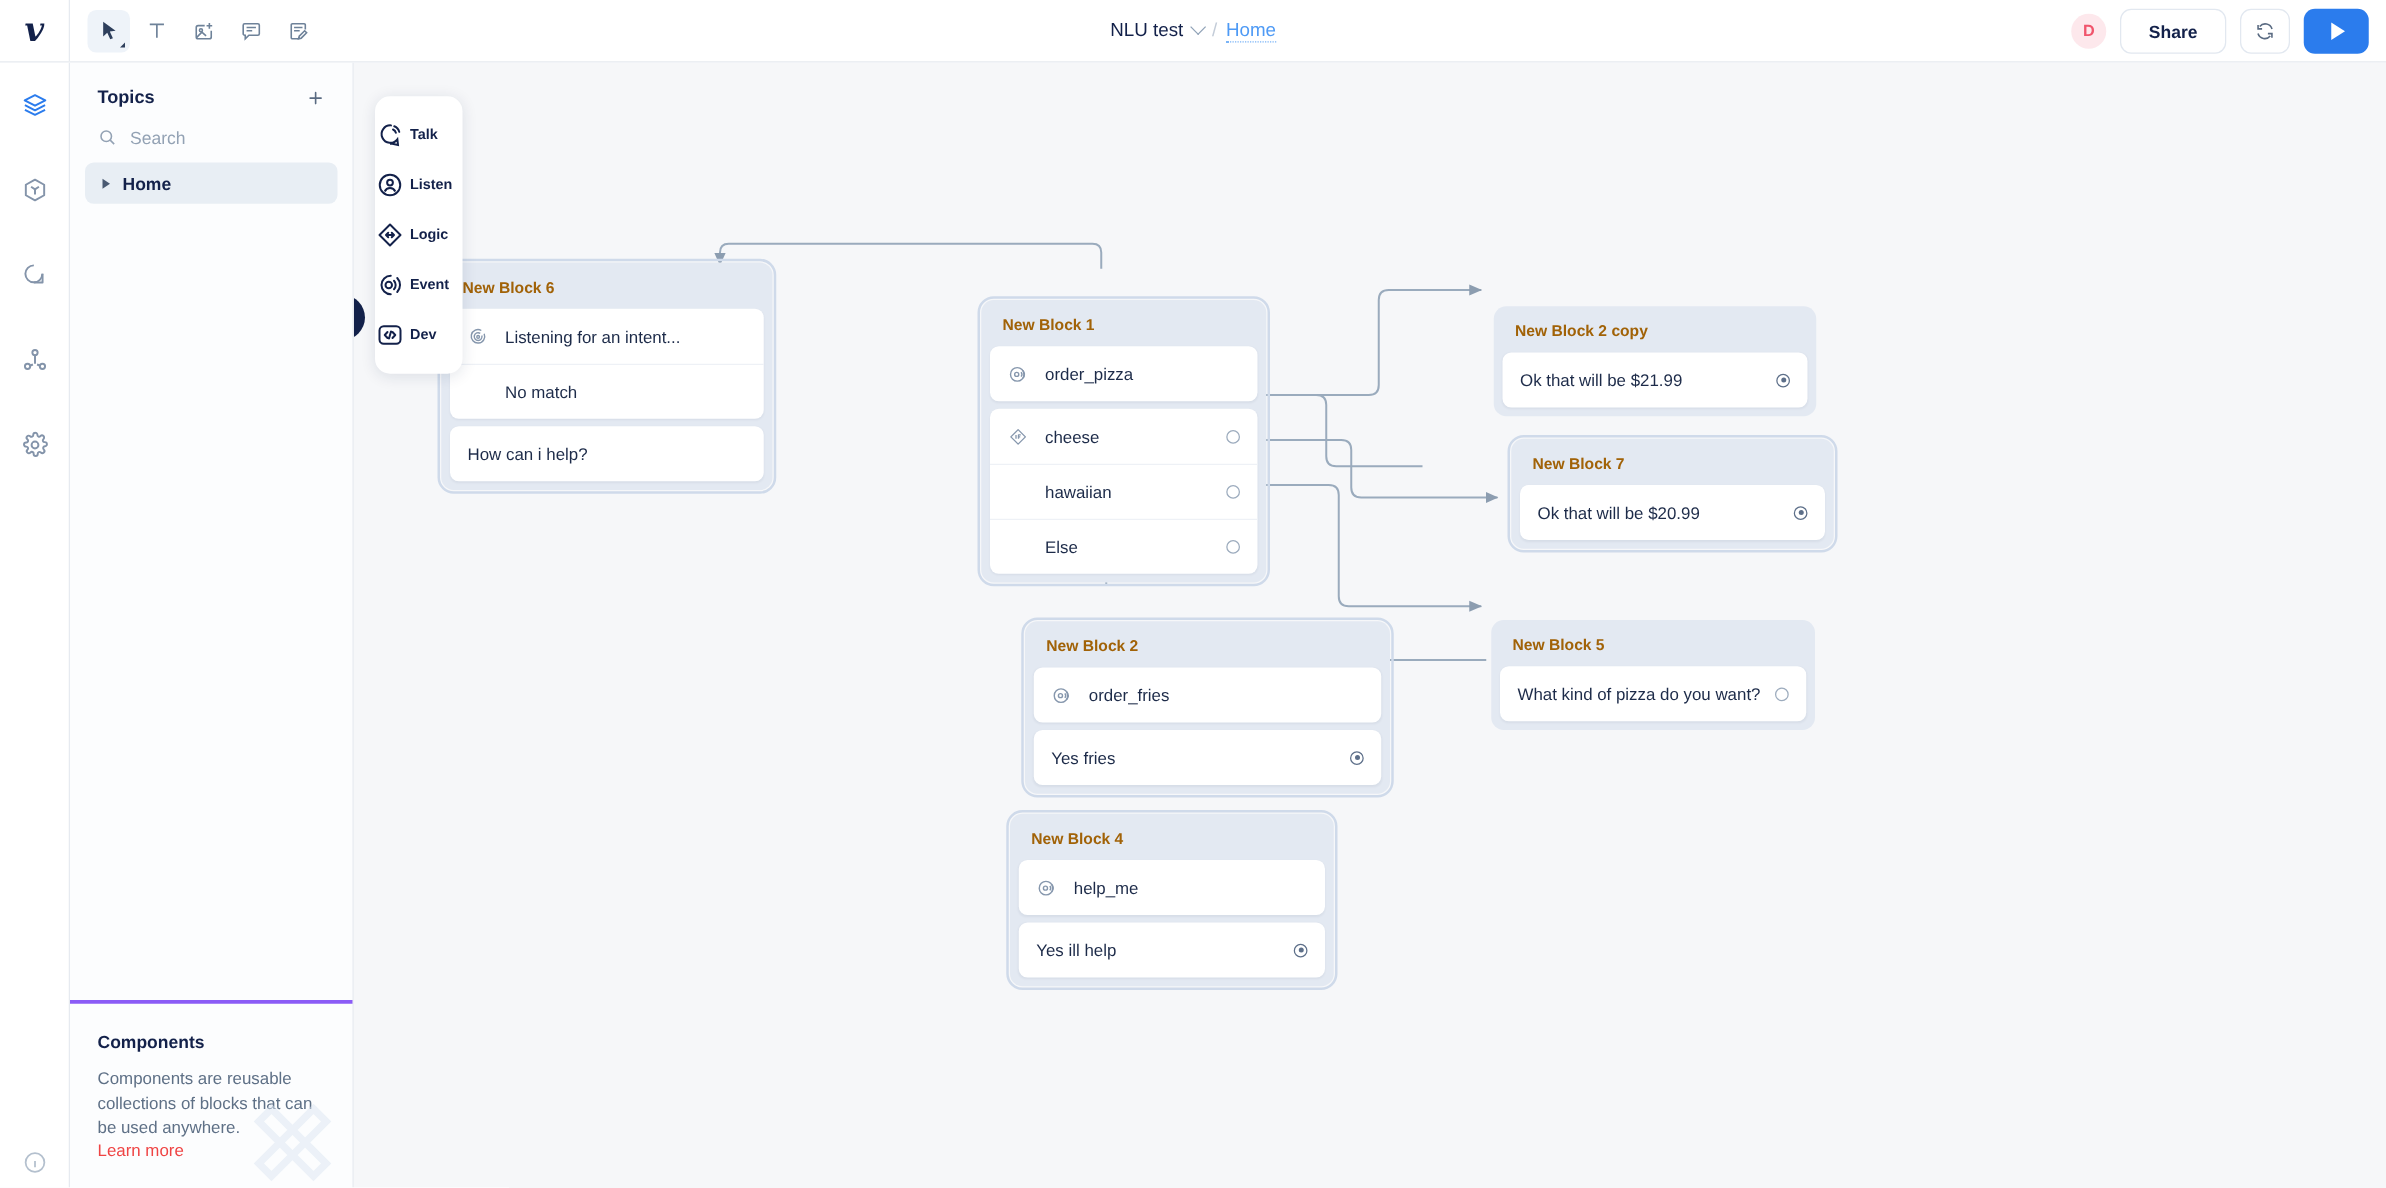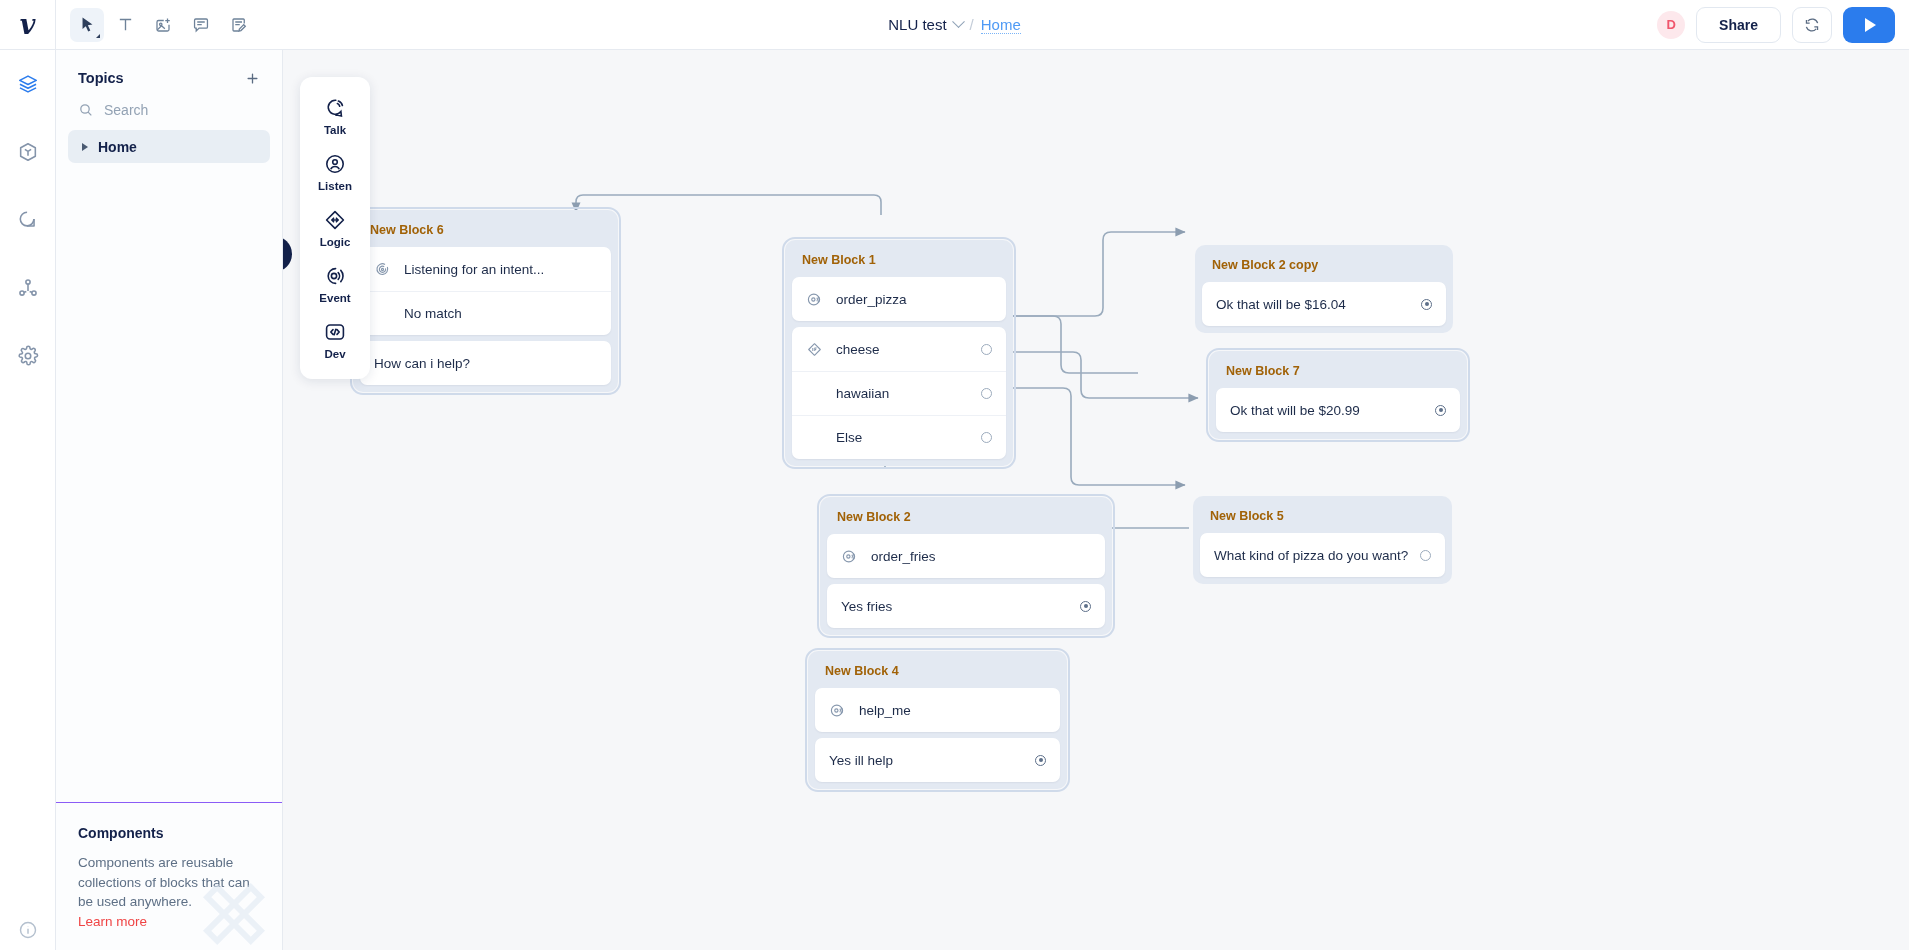--- a/index.html
+++ b/index.html
@@ -96,21 +96,21 @@
   .search-row { display: flex; align-items: center; gap: 10px; padding: 8px 22px 12px 22px; cursor: text; }
   .search-ph { font-size: 14px; color: #93a2b4; }
   .topic-item {
     margin: 0 12px; height: 33px; border-radius: 7px; background: #e8eef4;
     display: flex; align-items: center; gap: 10px; padding-left: 14px; cursor: pointer;
   }
   .topic-caret { width: 0; height: 0; border-left: 6px solid #4a5a72; border-top: 4.5px solid transparent; border-bottom: 4.5px solid transparent; }
   .topic-label { font-size: 14px; font-weight: 700; color: #13214a; }
   .panel-spacer { flex: 1; }
   .panel-comp {
-    border-top: 1px solid #8b5cf6; padding: 22px 22px 20px 22px; position: relative; overflow: hidden;
+    border-top: 3px solid #8b5cf6; padding: 22px 22px 20px 22px; position: relative; overflow: hidden;
   }
   .comp-title { font-size: 14px; font-weight: 700; color: #13214a; margin-bottom: 12px; }
   .comp-desc { font-size: 13.5px; color: #5e7086; line-height: 1.45; }
   .comp-link { font-size: 13.5px; color: #ef4444; margin-top: 0; display: inline-block; cursor: pointer; }
   .comp-deco { position: absolute; right: 6px; bottom: -6px; opacity: .5; pointer-events:none;}
 
   
   .canvas {
     position: absolute; left: 283px; top: 50px; width: 1626px; height: 900px;
     background: #f6f7f9; overflow: hidden;
@@ -119,21 +119,21 @@
     position: absolute; left: -9px; top: 186px; width: 18px; height: 36px;
     background: #13214a; border-radius: 0 18px 18px 0; z-index: 40; cursor: pointer;
   }
 
   
   .flow-toolbar {
     position: absolute; left: 17px; top: 27px; width: 70px;
     background: #fff; border-radius: 12px; box-shadow: 0 2px 12px rgba(20,35,70,.11);
     padding: 12px 0 10px 0; z-index: 35;
   }
-  .ft-item { display: flex; flex-direction: column; align-items: center; gap: 4px; padding: 7px 0 9px 0; cursor: pointer; }
+  .ft-item { display: flex; align-items: center; gap: 4px; padding: 7px 0 9px 0; cursor: pointer; }
   .ft-label { font-size: 11.5px; font-weight: 700; color: #13214a; }
 
   
   .node { position: absolute; background: #e3e9f2; border-radius: 10px; padding: 7px; z-index: 10; }
   .node.sel { outline: 2px solid #cfdaea; outline-offset: 1px; }
   .node-title { font-size: 12.5px; font-weight: 700; color: #a16207; padding: 6px 10px 10px 10px; }
   .card {
     background: #fff; border-radius: 7px; margin-bottom: 6px;
     box-shadow: 0 1px 2px rgba(20,35,70,.06);
   }
@@ -411,21 +411,21 @@
           <span class="row-text">Else</span>
           <span class="port"></span>
         </div>
       </div>
     </div>
 
     <div class="node" style="left:912px; top:195px; width:258px;">
       <div class="node-title">New Block 2 copy</div>
       <div class="card">
         <div class="row">
-          <span class="row-text">Ok that will be $16.04</span>
+          <span class="row-text">Ok that will be $21.99</span>
           <span class="port filled"></span>
         </div>
       </div>
     </div>
 
     <div class="node sel" style="left:926px; top:301px; width:258px;">
       <div class="node-title">New Block 7</div>
       <div class="card">
         <div class="row">
           <span class="row-text">Ok that will be $20.99</span>

